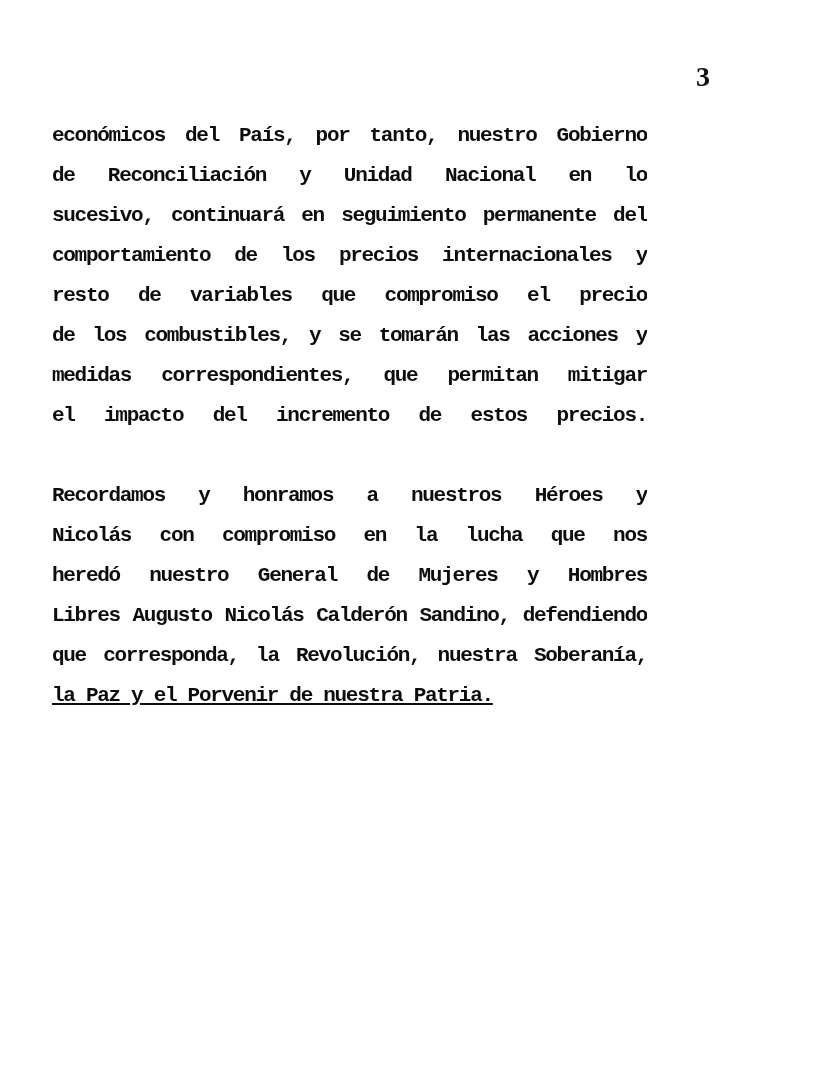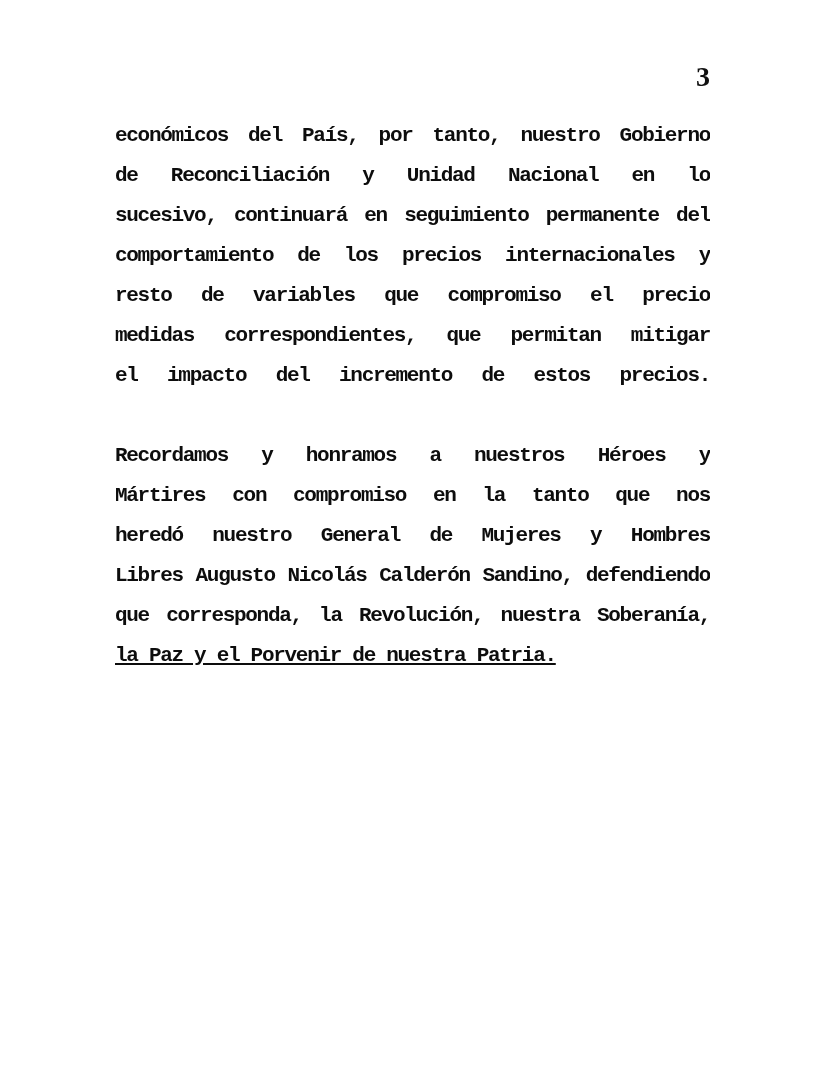--- a/index.html
+++ b/index.html
@@ -23,21 +23,21 @@
     text-align: right;
   }
   .page-number {
     font-family: "Liberation Serif", serif;
     font-weight: bold;
     font-size: 28px;
     line-height: 42px;
     color: #111111;
   }
   .doc-body {
-    margin: 18px 115px 0 115px;
+    margin: 18px 115px 0 52px;
     width: 595px;
     font-family: "Liberation Mono", monospace;
     font-weight: bold;
     font-size: 21px;
     letter-spacing: -1.3px;
     line-height: 40px;
     color: #0d0d0d;
   }
   .paragraph {
     margin: 0 0 40px 0;
@@ -64,25 +64,26 @@
   <div class="page-header">
     <span class="page-number">3</span>
   </div>
   <div class="doc-body">
       <div class="paragraph">
         <div class="line">económicos del País, por tanto, nuestro Gobierno</div>
         <div class="line">de Reconciliación y Unidad Nacional en lo</div>
         <div class="line">sucesivo, continuará en seguimiento permanente del</div>
         <div class="line">comportamiento de los precios internacionales y</div>
         <div class="line">resto de variables que compromiso el precio</div>
+        <div class="line">de los combustibles, y se tomarán las acciones y</div>
         <div class="line">medidas correspondientes, que permitan mitigar</div>
         <div class="line">el impacto del incremento de estos precios.</div>
       </div>
       <div class="paragraph">
         <div class="line">Recordamos y honramos a nuestros Héroes y</div>
-        <div class="line">Mártires con compromiso en la tanto que nos</div>
+        <div class="line">Nicolás con compromiso en la lucha que nos</div>
         <div class="line">heredó nuestro General de Mujeres y Hombres</div>
         <div class="line">Libres Augusto Nicolás Calderón Sandino, defendiendo</div>
         <div class="line">que corresponda, la Revolución, nuestra Soberanía,</div>
         <div class="line line-end">la Paz y el Porvenir de nuestra Patria.</div>
       </div>
     </div>
 </div>
 
 </body></html>

